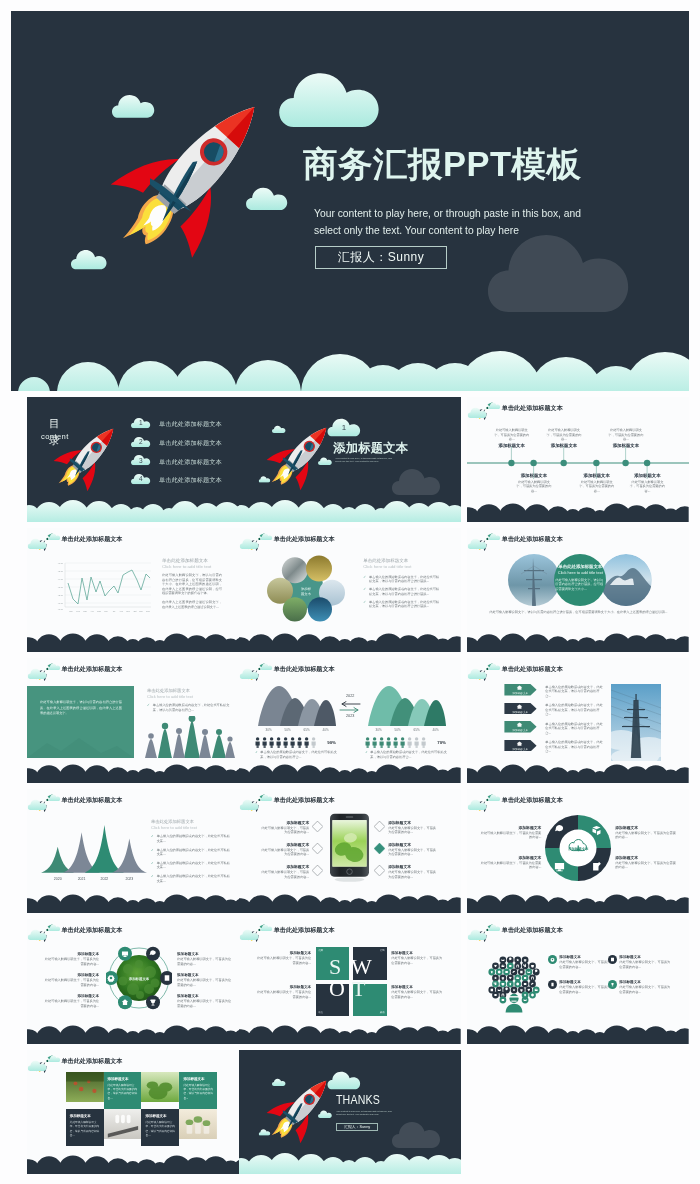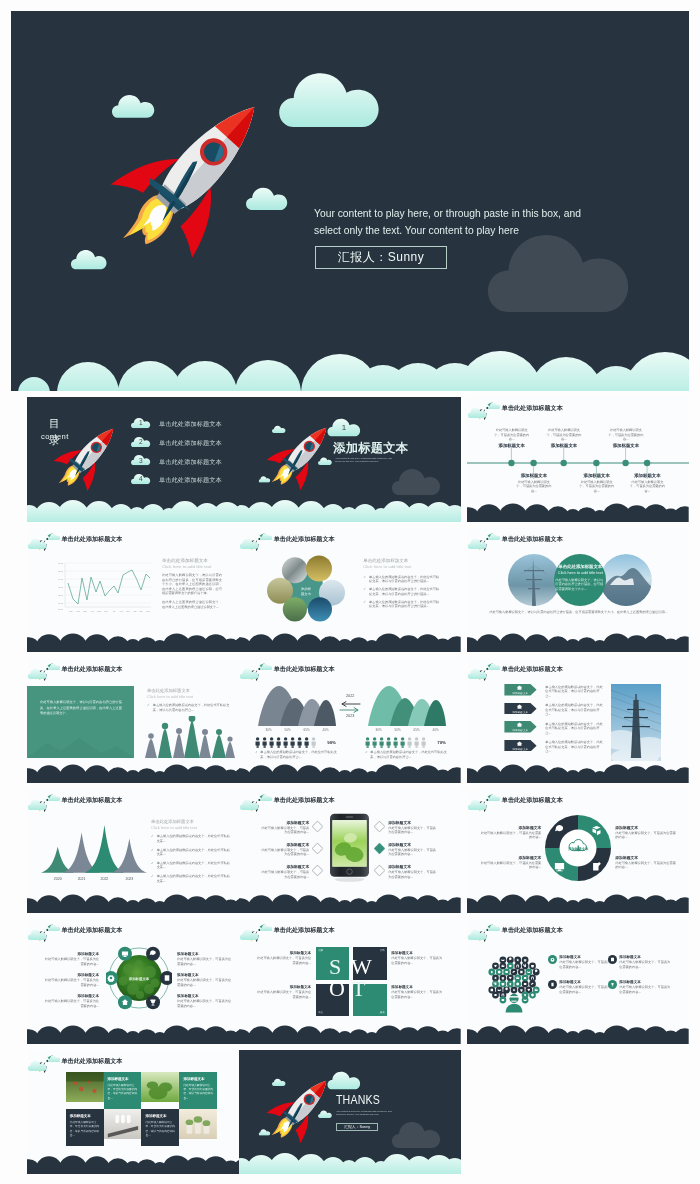--- a/index.html
+++ b/index.html
@@ -119,20 +119,21 @@
       <use href="#cloud" x="101" y="82" width="44" height="25"></use>
       <use href="#cloud" x="265" y="58" width="110" height="58"></use>
       <use href="#cloud" x="234" y="175" width="45" height="24"></use>
       <use href="#cloud" x="60" y="237" width="37" height="22"></use>
 
       <path fill="url(#cg)" d="M-6 382 L7.0 382 A16 16 0 0 1 39.0 382 L46.0 382 A31 31 0 0 1 108.0 382 L107.0 382 A32 32 0 0 1 171.0 382 L162.0 382 A32 32 0 0 1 226.0 382 L224.0 382 A33 33 0 0 1 290.0 382 L290.0 382 A39 39 0 0 1 368.0 382 L344.0 382 A28 28 0 0 1 400.0 382 L377.0 382 A30 30 0 0 1 437.0 382 L414.0 382 A30 30 0 0 1 474.0 382 L447.0 382 A42 42 0 0 1 531.0 382 L519.0 382 A36 36 0 0 1 591.0 382 L578.0 382 A27 27 0 0 1 632.0 382 L613.0 382 A41 41 0 0 1 695.0 382 L684 382 L684 392 L-6 392 Z"></path>
     </svg>
     <svg class="abs" style="left:99px;top:63px" width="148" height="207" viewBox="0 0 200 280">
         <use href="#rocket" width="200" height="280"></use>
       </svg>
+    <div class="abs" style="left:292px;top:131px;width:340px;color:#DFF5EF;font-size:34.5px;font-weight:700;letter-spacing:0.5px;line-height:44px">商务汇报PPT模板</div>
     <div class="abs" style="left:303px;top:195px;width:280px;color:#E2EEEB;font-size:10.3px;line-height:16.5px;white-space:nowrap">
       <div>Your content to play here, or through paste in this box, and</div>
       <div>select only the text. Your content to play here</div>
     </div>
     <div class="abs" style="left:304px;top:235px;width:132px;height:23px;border:1.2px solid #B6CDC8;display:flex;align-items:center;justify-content:center;color:#F0F9F6;font-size:12px;letter-spacing:0.5px">汇报人：Sunny</div>
   </div>
 
   <div class="slide dark s c0 r0">
     <svg class="abs" style="left:0;top:0" width="222" height="125" viewBox="0 0 222 125">
       <rect width="222" height="125" fill="#27333F"></rect>

